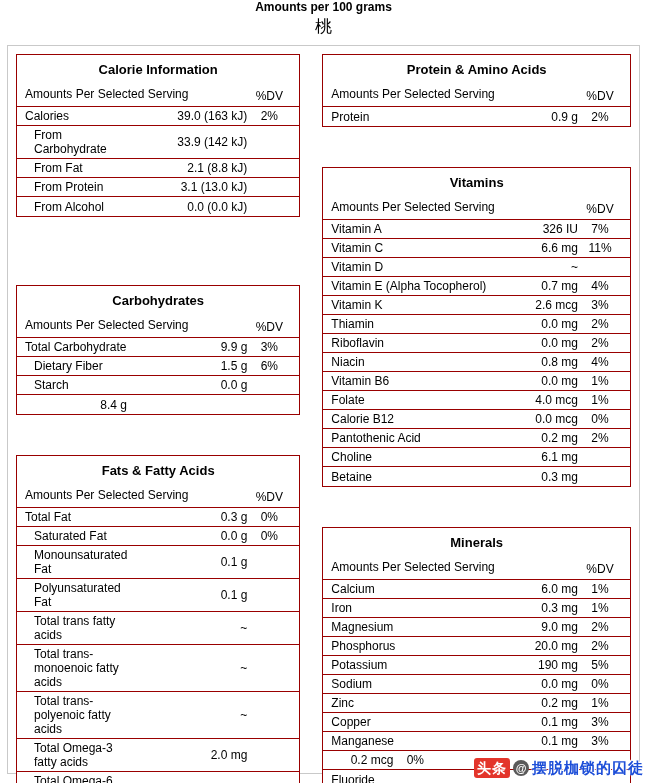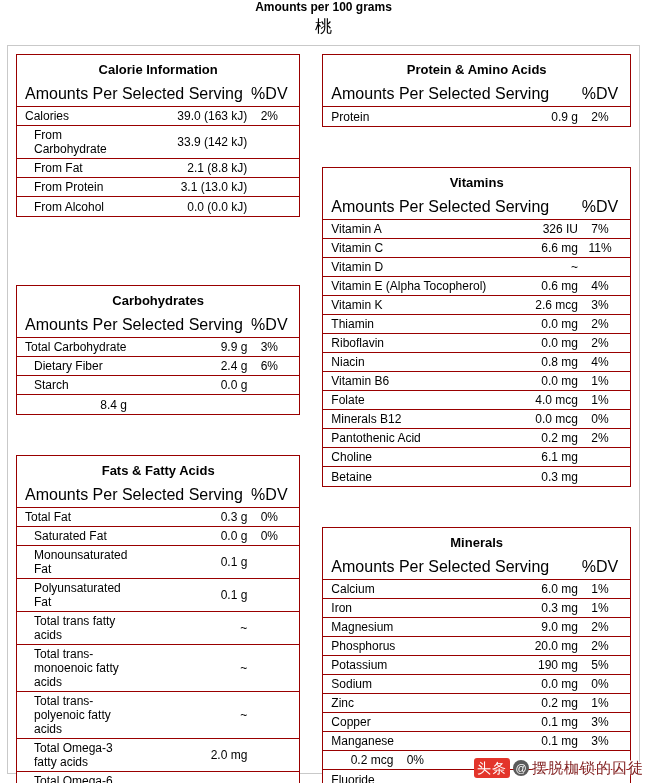--- a/index.html
+++ b/index.html
@@ -17,51 +17,51 @@
   }
   .col { display:flex; flex-direction:column; }
   .col-left { width:292px; }
   .col-right { width:317px; }
   .ntable { border:1px solid #990000; background:#fff; }
   .mb68 { margin-bottom:68px; }
   .mb40 { margin-bottom:40px; }
   .ttitle { font-size:13px; font-weight:bold; text-align:center; padding:7px 4px 6px 4px; }
   .thead {
     display:flex; align-items:flex-end;
-    padding:2px 8px 3px 0; border-bottom:1px solid #990000; font-size:16px;
+    padding:2px 8px 3px 0; border-bottom:1px solid #990000; font-size:12px;
   }
   .thead .label { flex:1; padding-left:8px; }
   .row {
     display:flex; align-items:center; min-height:19px;
     border-bottom:1px solid #990000; font-size:12px; padding-right:8px;
   }
   .row:last-child { border-bottom:none; }
   .label { flex:1; padding:2px 0 2px 8px; line-height:14px; }
   .indent .label { padding-left:17px; }
   .value { text-align:right; white-space:nowrap; }
   .col-left .value { flex:0 0 110px; }
   .col-right .value { flex:0 0 70px; }
   .dv { flex:0 0 44px; width:44px; text-align:center; }
   .row.mono { font-family:"DejaVu Sans Mono", monospace; padding-top:14px; padding-bottom:14px; }
   .row.mono .label { padding-left:40px; letter-spacing:2px; }
   .row.mono .value { padding-right:10px; }
   .watermark {
     position:absolute; right:3px; bottom:5px;
-    display:flex; align-items:center; gap:3px; font-weight:normal; z-index:5;
+    display:flex; align-items:center; gap:3px; font-weight:bold; z-index:5;
   }
   .wm-badge {
     background:#e3352b; color:#fff; font-size:14px; line-height:16px;
     padding:2px 3px; border-radius:3px; letter-spacing:1px;
   }
   .wm-at {
     width:16px; height:16px; border-radius:50%; background:#5a5a5a; color:#fff;
     font-size:11px; display:flex; align-items:center; justify-content:center;
   }
   .wm-text {
-    font-size:15px; color:#7f1d1d; letter-spacing:1px;
+    font-size:15px; color:#1d4ed8; letter-spacing:1px;
     text-shadow:0 0 2px #fff, 1px 1px 0 #fff, -1px -1px 0 #fff;
   }
 </style>
 </head>
 <body>
 
 <div class="page-header">
   <div class="subtitle">Amounts per 100 grams</div>
   <div class="page-title">桃</div>
 </div>
@@ -112,21 +112,21 @@
         <span class="dv">%DV</span>
       </div>
       <div class="tbody">
           <div class="row">
             <span class="label">Total Carbohydrate</span>
             <span class="value">9.9 g</span>
             <span class="dv">3%</span>
           </div>
           <div class="row indent">
             <span class="label">Dietary Fiber</span>
-            <span class="value">2.4 g</span>
+            <span class="value">1.5 g</span>
             <span class="dv">6%</span>
           </div>
           <div class="row indent">
             <span class="label">Starch</span>
             <span class="value">0.0 g</span>
             <span class="dv"></span>
           </div>
           <div class="row indent">
             <span class="value">8.4 g</span>
             <span class="dv"></span>
@@ -230,21 +230,21 @@
             <span class="value">6.6 mg</span>
             <span class="dv">11%</span>
           </div>
           <div class="row">
             <span class="label">Vitamin D</span>
             <span class="value">~</span>
             <span class="dv"></span>
           </div>
           <div class="row">
             <span class="label">Vitamin E (Alpha Tocopherol)</span>
-            <span class="value">0.6 mg</span>
+            <span class="value">0.7 mg</span>
             <span class="dv">4%</span>
           </div>
           <div class="row">
             <span class="label">Vitamin K</span>
             <span class="value">2.6 mcg</span>
             <span class="dv">3%</span>
           </div>
           <div class="row">
             <span class="label">Thiamin</span>
             <span class="value">0.0 mg</span>
@@ -264,21 +264,21 @@
             <span class="label">Vitamin B6</span>
             <span class="value">0.0 mg</span>
             <span class="dv">1%</span>
           </div>
           <div class="row">
             <span class="label">Folate</span>
             <span class="value">4.0 mcg</span>
             <span class="dv">1%</span>
           </div>
           <div class="row">
-            <span class="label">Minerals B12</span>
+            <span class="label">Calorie B12</span>
             <span class="value">0.0 mcg</span>
             <span class="dv">0%</span>
           </div>
           <div class="row">
             <span class="label">Pantothenic Acid</span>
             <span class="value">0.2 mg</span>
             <span class="dv">2%</span>
           </div>
           <div class="row">
             <span class="label">Choline</span>

